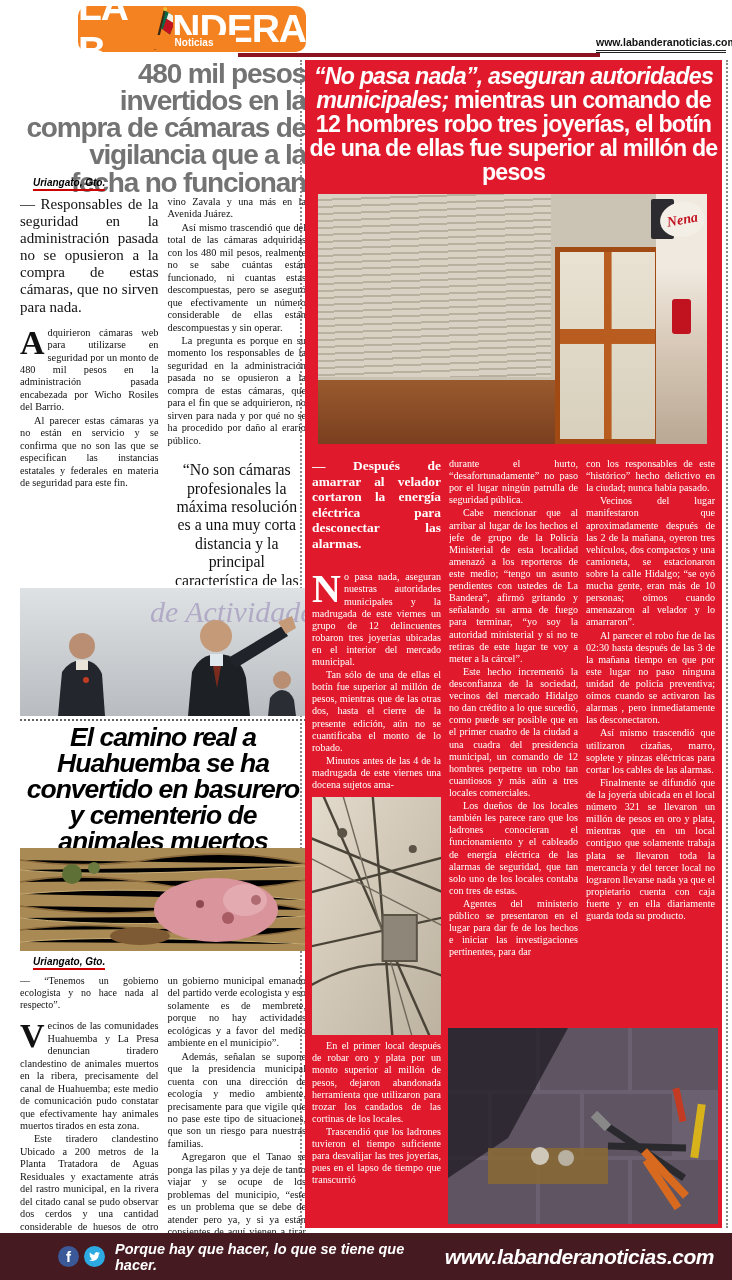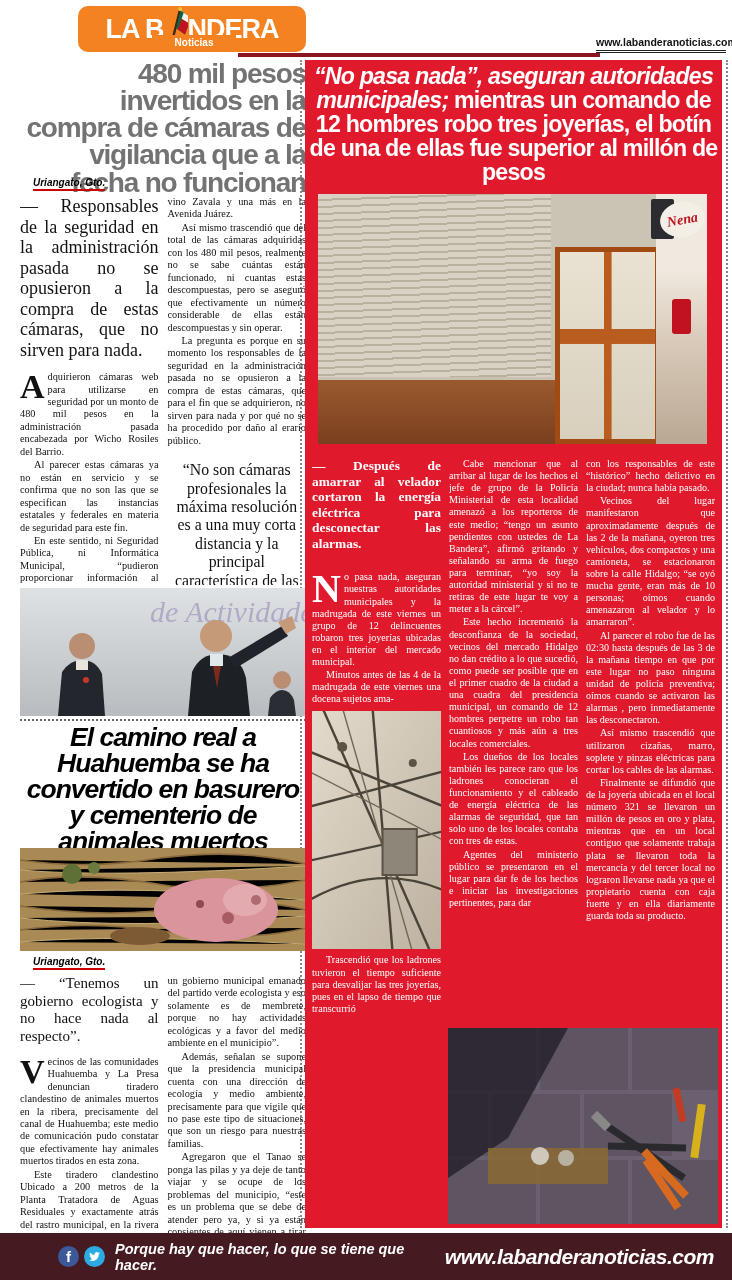--- a/index.html
+++ b/index.html
@@ -9,21 +9,21 @@
     background: #ffffff; overflow: hidden;
     font-family: "Liberation Serif", serif; color: #111;
   }
   .abs { position: absolute; }
 
   
   .logo-box {
     left: 78px; top: 6px; width: 228px; height: 46px; background: #f58220;
     border-radius: 10px; display: flex; align-items: center; justify-content: center;
     color:#fff; font-family:"Liberation Sans",sans-serif; font-weight:bold;
-    font-size: 27px; letter-spacing: -1px;
+    font-size: 39px; letter-spacing: -1px;
   }
   .logo-box .flag-wrap { width: 26px; height: 46px; position: relative; margin: 0 -1px; }
   .noticias-tab {
     left: 152px; top: 35px; width: 84px; height: 15px; background:#f58220; color:#fff;
     font: bold 10px/15px "Liberation Sans", sans-serif; text-align:center;
     border-radius: 0 0 6px 6px;
   }
   .header-rule { left: 238px; top: 53px; width: 362px; height: 4px; background: #8c1420; }
   .header-site {
     left: 596px; top: 36px; width: 130px; text-align: right;
@@ -39,21 +39,21 @@
     left: 20px; top: 60px; width: 286px; text-align: right; color:#737373;
     font: bold 28px/0.97 "Liberation Sans", sans-serif; letter-spacing: -1.2px;
   }
   .dateline {
     font: italic bold 10px "Liberation Sans", sans-serif; color:#000;
     border-bottom: 2.5px solid #cc0001; padding-bottom: 1px; display:inline-block;
   }
   .dl1 { left: 33px; top: 177px; }
   .cols2 { left: 20px; top: 196px; width: 286px; height: 389px; display: flex; gap: 9px; overflow: hidden; }
   .colhalf { flex: 1 1 0; text-align: justify; font-size: 10.3px; line-height: 1.21; }
-  .lead { font-size: 18px; line-height: 1.14; margin-bottom: 11px; text-align: justify; }
+  .lead { font-size: 15px; line-height: 1.14; margin-bottom: 11px; text-align: justify; }
   p.bp { margin-bottom: 1px; text-indent: 14px; }
   p.ni { text-indent: 0; }
   .dropcap {
     float: left; font-weight: bold; font-size: 34px; line-height: 27px;
     padding: 2px 3px 0 0; font-family: "Liberation Serif", serif;
   }
   .pullquote {
     margin-top: 14px; text-align: center; font-size: 15.8px; line-height: 1.17;
     text-indent: 0; padding: 0 2px;
   }
@@ -62,21 +62,21 @@
   .photo { overflow: hidden; position: absolute; }
   .photo-politician { left: 20px; top: 588px; width: 286px; height: 128px; background:#cdd1d4; }
   .dotline-h { left: 20px; top: 719px; width: 286px; border-top: 2px dotted #666; }
   .headline2 {
     left: 20px; top: 725px; width: 286px; text-align: center; color:#000;
     font: italic bold 26.5px/0.98 "Liberation Sans", sans-serif; letter-spacing: -1px;
   }
   .photo-animals { left: 20px; top: 848px; width: 286px; height: 103px; }
   .dl2 { left: 33px; top: 956px; }
   .cols2b { left: 20px; top: 975px; width: 286px; height: 258px; display: flex; gap: 9px; overflow: hidden; }
-  .lead2 { font-size: 15px; line-height: 1.18; margin-bottom: 10px; }
+  .lead2 { font-size: 10px; line-height: 1.18; margin-bottom: 10px; }
 
   
   .red-section {
     left: 305px; top: 60px; width: 417px; height: 1168px;
     background: #e01a2c; color: #fff;
   }
   .red-banner {
     padding: 5px 4px 0 4px; text-align: center; color:#fff;
     font: bold 23.2px/1.03 "Liberation Sans", sans-serif; letter-spacing: -0.8px;
   }
@@ -154,21 +154,20 @@
   <div class="abs vdot" style="left:726px;"></div>
 
   <h1 class="abs headline1">480 mil pesos invertidos en la compra de cámaras de vigilancia que a la fecha no funcionan</h1>
   <div class="abs dl1 dateline">Uriangato, Gto.</div>
 
   <div class="abs cols2">
     <div class="colhalf">
       <p class="lead">— Responsables de la seguridad en la administración pasada no se opusieron a la compra de estas cámaras, que no sirven para nada.</p>
       <p class="bp ni"><span class="dropcap">A</span><span>dquirieron cámaras web para utilizarse en seguridad por un monto de 480 mil pesos en la administración pasada encabezada por Wicho Rosiles del Barrio.</span></p>
       <p class="bp">Al parecer estas cámaras ya no están en servicio y se confirma que no son las que se especifican las instancias estatales y federales en materia de seguridad para este fin.</p>
-      <p class="bp">En este sentido, ni Seguridad Pública, ni Informática Municipal, “pudieron proporcionar información al respecto, se nos recomendó solicitarla a través de la oficina municipal de Acceso a la Información Pública.</p>
 
     </div>
     <div class="colhalf">
       <p class="bp ni">vino Zavala y una más en la Avenida Juárez.</p>
       <p class="bp">Así mismo trascendió que del total de las cámaras adquiridas con los 480 mil pesos, realmente no se sabe cuántas están funcionado, ni cuantas estas descompuestas, pero se aseguró que efectivamente un número considerable de ellas están descompuestas y sin operar.</p>
       <p class="bp">La pregunta es porque en su momento los responsables de la seguridad en la administración pasada no se opusieron a la compra de estas cámaras, que para el fin que se adquirieron, no sirven para nada y por qué no se ha procedido por daño al erario público.</p>
       <p class="pullquote">“No son cámaras profesionales la máxima resolución es a una muy corta distancia y la principal característica de las cámaras profesionales, es que puedan identificar las placas de un vehículo a un kilometro de distancia”.</p>
     </div>
   </div>
 
@@ -260,20 +259,21 @@
       <div class="darkgoods"></div>
       <div class="redcloth"></div>
       <div class="shopsign">Nena</div>
     </div>
 
     <div class="red-cols">
 
       <div class="rcol">
         <p class="red-subhead">— Después de amarrar al velador cortaron la energía eléctrica para desconectar las alarmas.</p>
         <p class="bp ni"><span class="dropcap">N</span><span>o pasa nada, aseguran nuestras autoridades municipales y la madrugada de este viernes un grupo de 12 delincuentes robaron tres joyerías ubicadas en el interior del mercado municipal.</span></p>
+        <p class="bp">Tan sólo de una de ellas el botín fue superior al millón de pesos, mientras que de las otras dos, hasta el cierre de la presente edición, aún no se cuantificaba el monto de lo robado.</p>
         <p class="bp">Minutos antes de las 4 de la madrugada de este viernes una docena sujetos ama-</p>
         <div class="photo-wires">
           <svg width="100%" height="100%" viewBox="0 0 128 238" preserveAspectRatio="none">
             <rect width="128" height="238" fill="#d6cdbf"></rect>
             <rect width="128" height="238" fill="url(#g1)"></rect>
             <defs>
                 <linearGradient id="g1" x1="0" y1="0" x2="1" y2="1">
               <stop offset="0" stop-color="#e2dacb"></stop>
                   <stop offset="1" stop-color="#bdb2a0"></stop>
             </linearGradient>
@@ -288,24 +288,26 @@
             </g>
             <g stroke="#6e675a" stroke-width="1.4" fill="none">
               <path d="M-4 60 L132 130"></path>
                 <path d="M30 -4 L100 242"></path>
             </g>
             <rect x="70" y="118" width="34" height="46" fill="#8e8779" stroke="#5a5346" stroke-width="2"></rect>
             <circle cx="30" cy="36" r="5" fill="#5a5346"></circle>
               <circle cx="100" cy="52" r="4" fill="#5a5346"></circle>
           </svg>
         </div>
+        <p class="bp">En el primer local después de robar oro y plata por un monto superior al millón de pesos, dejaron abandonada herramienta que utilizaron para trozar los candados de las cortinas de los locales.</p>
         <p class="bp">Trascendió que los ladrones tuvieron el tiempo suficiente para desvalijar las tres joyerías, pues en el lapso de tiempo que transcurrió</p>
       </div>
 
       <div class="rcol clip">
+        <p class="bp ni">durante el hurto, “desafortunadamente” no paso por el lugar ningún patrulla de seguridad pública.</p>
         <p class="bp">Cabe mencionar que al arribar al lugar de los hechos el jefe de grupo de la Policía Ministerial de esta localidad amenazó a los reporteros de este medio; “tengo un asunto pendientes con ustedes de La Bandera”, afirmó gritando y señalando su arma de fuego para terminar, “yo soy la autoridad ministerial y si no te retiras de este lugar te voy a meter a la cárcel”.</p>
         <p class="bp">Este hecho incrementó la desconfianza de la sociedad, vecinos del mercado Hidalgo no dan crédito a lo que sucedió, como puede ser posible que en el primer cuadro de la ciudad a una cuadra del presidencia municipal, un comando de 12 hombres perpetre un robo tan cuantiosos y más aún a tres locales comerciales.</p>
         <p class="bp">Los dueños de los locales también les parece raro que los ladrones conocieran el funcionamiento y el cableado de energía eléctrica de las alarmas de seguridad, que tan solo uno de los locales contaba con tres de estas.</p>
         <p class="bp">Agentes del ministerio público se presentaron en el lugar para dar fe de los hechos e iniciar las investigaciones pertinentes, para dar</p>
       </div>
 
       <div class="rcol clip">
         <p class="bp ni">con los responsables de este “histórico” hecho delictivo en la ciudad; nunca había pasado.</p>
         <p class="bp">Vecinos del lugar manifestaron que aproximadamente después de las 2 de la mañana, oyeron tres vehículos, dos compactos y una camioneta, se estacionaron sobre la calle Hidalgo; “se oyó mucha gente, eran más de 10 personas; oímos cuando amenazaron al velador y lo amarraron”.</p>
         <p class="bp">Al parecer el robo fue de las 02:30 hasta después de las 3 de la mañana tiempo en que por este lugar no paso ninguna unidad de policía preventiva; oímos cuando se activaron las alarmas , pero inmediatamente las desconectaron.</p>

